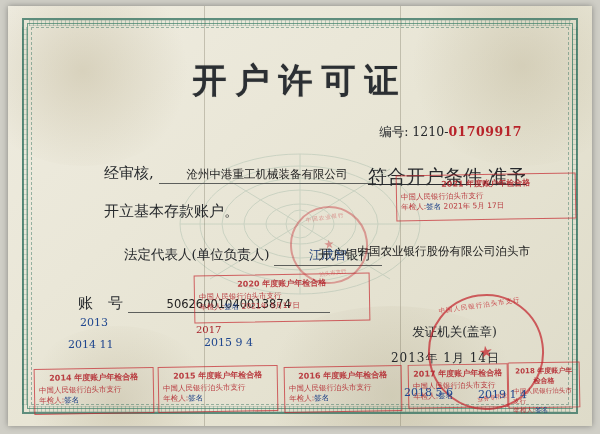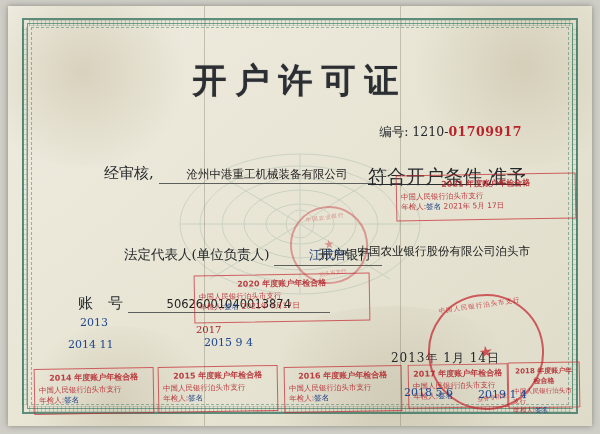--- a/index.html
+++ b/index.html
@@ -192,36 +192,38 @@
       <span>编号:</span>
       <span>1210-</span><span class="red">01709917</span>
     </div>
 
     <div class="row line1">
       <span>经审核,</span>
       <span class="underline printed-name" style="min-width:205px">沧州中港重工机械装备有限公司</span>
     </div>
     <div class="row line1b">符合开户条件,准予</div>
 
+    <div class="row line2">开立基本存款账户。</div>
 
     <div class="row line3">
       <span>法定代表人(单位负责人)</span>
       <span class="underline handwrite" style="min-width:96px">江成智</span>
     </div>
 
     <div class="row line3b">
       <span>开户银行</span>
     </div>
     <div class="bank-name">中国农业银行股份有限公司泊头市</div>
 
     <div class="row line4">
       <span>账　号</span>
       <span class="underline printed-name" style="min-width:190px">50626001040013874</span>
     </div>
 
+    <div class="issuer">发证机关(盖章)</div>
     <div class="issue-date">2013年 1月 14日</div>
 
     <div class="seal-round" style="left:420px;top:288px;width:112px;height:112px;">
       <span class="arc">中国人民银行泊头市支行</span>
       <span class="star">★</span>
       <span class="bot">业务专用章</span>
     </div>
 
     <div class="seal-round" style="left:282px;top:200px;width:74px;height:74px;border-width:2px;opacity:.55;">
       <span class="arc" style="font-size:5.5px">中国农业银行</span>

